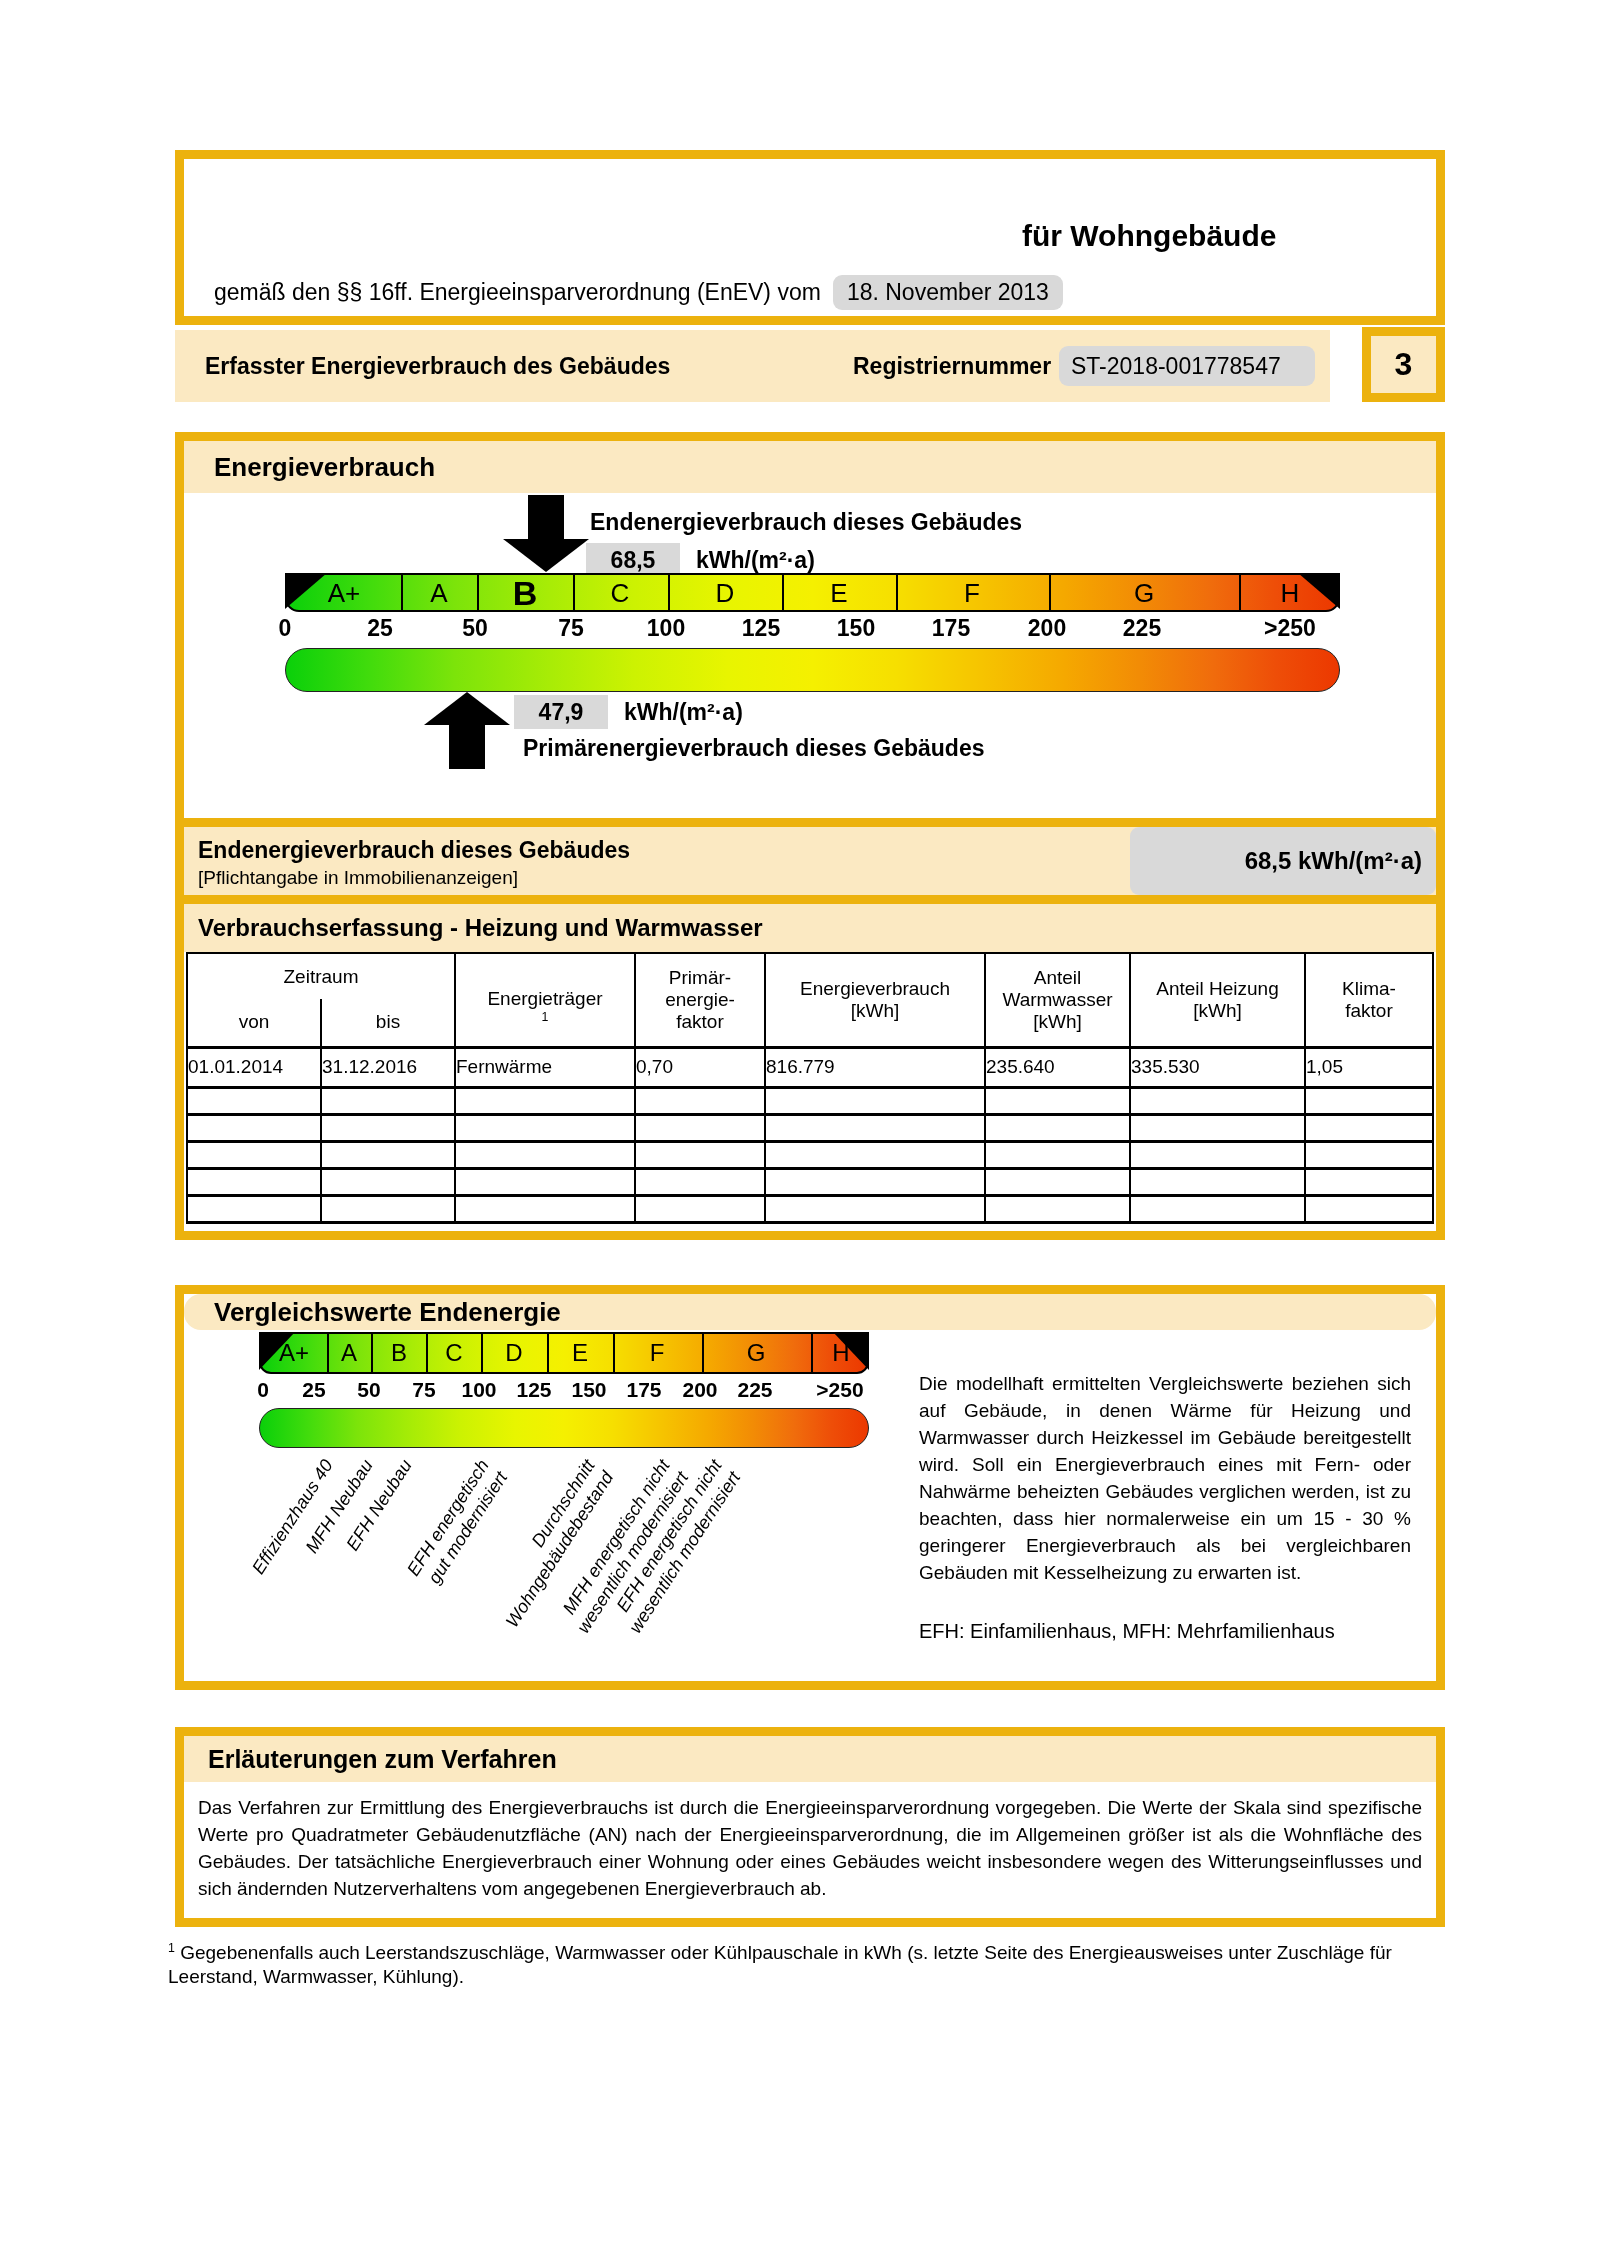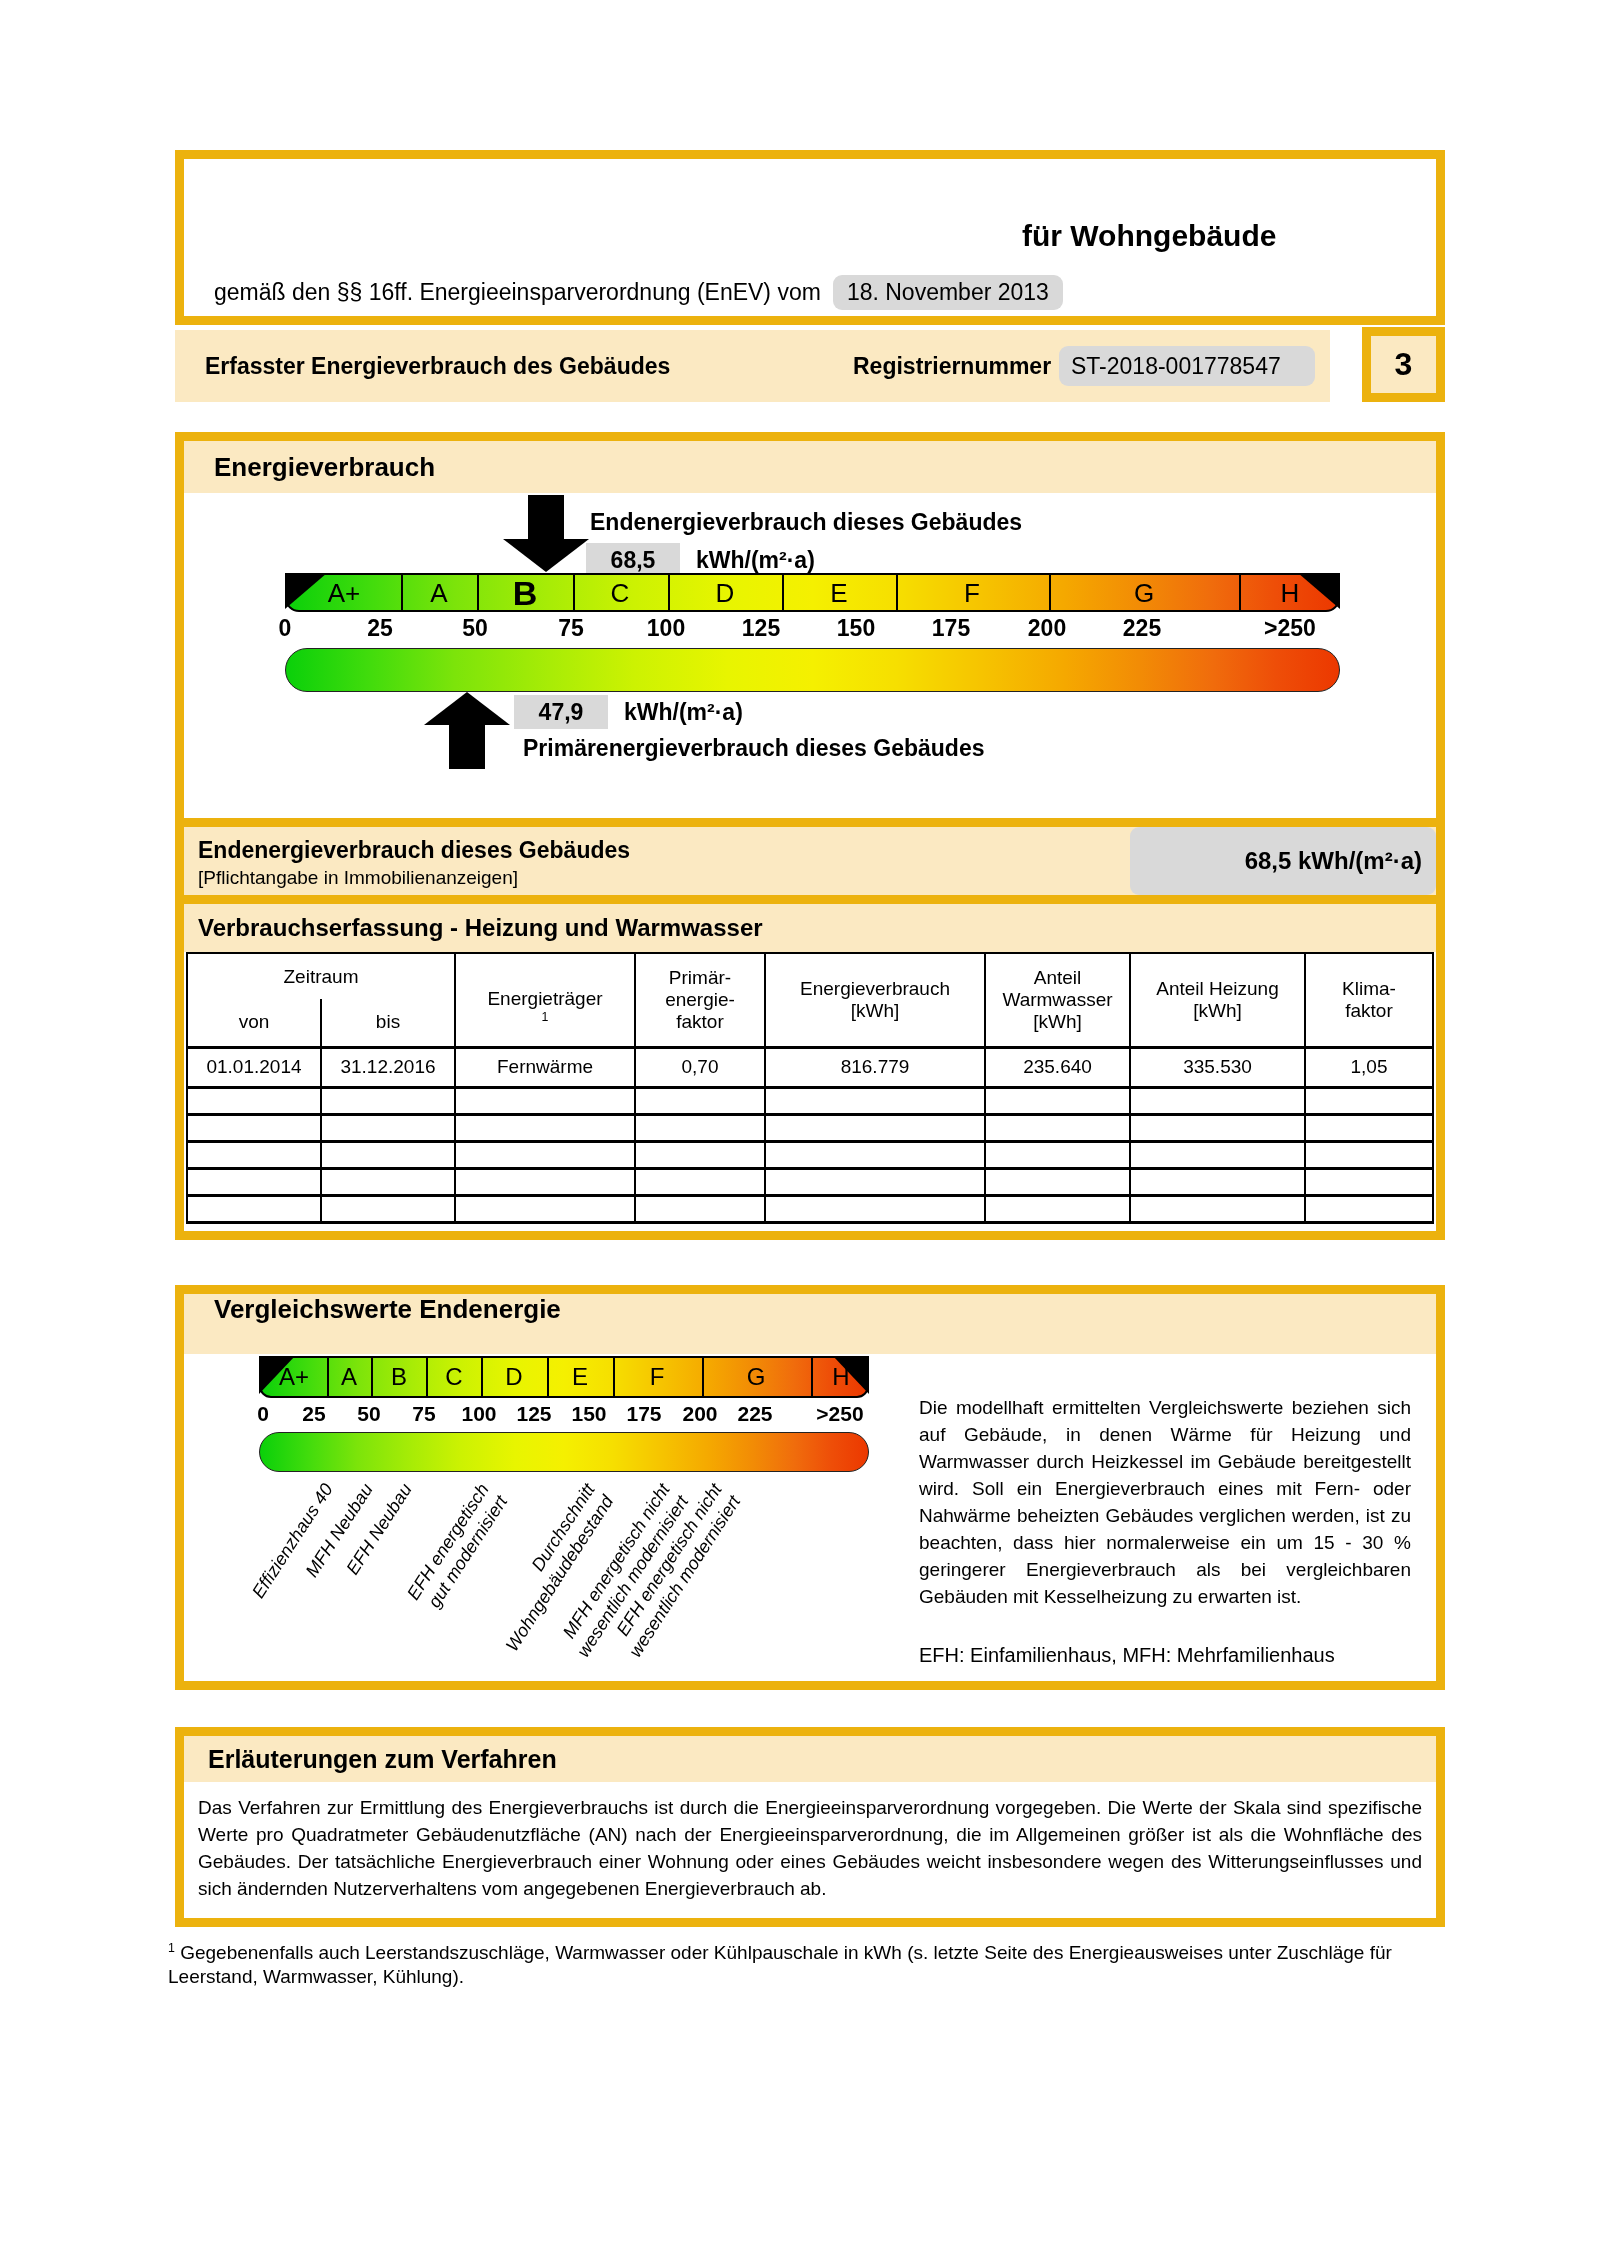--- a/index.html
+++ b/index.html
@@ -34,21 +34,21 @@
   .shaft{margin:0 auto;width:36px;background:#000;}
   .head-down{width:0;height:0;margin:0 auto;border-left:43px solid transparent;border-right:43px solid transparent;border-top:33px solid #000;}
   .head-up{width:0;height:0;margin:0 auto;border-left:43px solid transparent;border-right:43px solid transparent;border-bottom:33px solid #000;}
   .valrow{display:flex;align-items:center;}
   .valbox{width:94px;height:34px;background:var(--gray);display:flex;align-items:center;justify-content:center;font-weight:700;font-size:23px;}
   .unit{margin-left:16px;font-weight:700;font-size:23px;}
   
   table.vt{border-collapse:collapse;table-layout:fixed;border:2px solid #000;}
   table.vt th{font-weight:400;font-size:19px;text-align:center;vertical-align:middle;
               white-space:pre-line;border:2px solid #000;padding:2px;}
-  table.vt td{font-size:19px;text-align:center;vertical-align:middle;
+  table.vt td{font-size:19px;vertical-align:middle;
               border-left:2px solid #000;border-right:2px solid #000;border-bottom:3px solid #000;padding:0;}
   table.vt thead th{border-bottom:3px solid #000;}
   th.no-bot{border-bottom:none !important;}
   th.no-top{border-top:none !important;}
   
   .rlabel{position:absolute;top:126px;width:260px;text-align:right;font-style:italic;
           font-size:18px;line-height:1.2;white-space:pre-line;
           transform:rotate(-57deg);transform-origin:100% 0;}
   .para{text-align:justify;font-size:19px;line-height:27px;}
   sup{font-size:0.65em;}
@@ -256,21 +256,21 @@
               <td></td>
               <td></td>
               <td></td>
             </tr>
         </tbody>
       </table>
     </div>
   </div>
 
   <div class="box" style="left:175px;top:1285px;width:1270px;height:405px;">
-    <div class="strip" style="height:60px;display:flex;padding-left:30px;">
+    <div class="strip" style="height:36px;display:flex;align-items:center;padding-left:30px;border-radius:17px;">
       <span class="sec-title">Vergleichswerte Endenergie</span>
     </div>
 
     <div style="position:relative;height:338px;">
 
       <div class="lettersbar" style="left:75px;top:2px;width:610px;height:42px;border-radius:2px 2px 12px 12px;">
         <span class="wedge-l sm"></span>
         <span class="wedge-r sm"></span>
         <span class="segdiv" style="left:66px;"></span>
         <span class="segdiv" style="left:110px;"></span>

